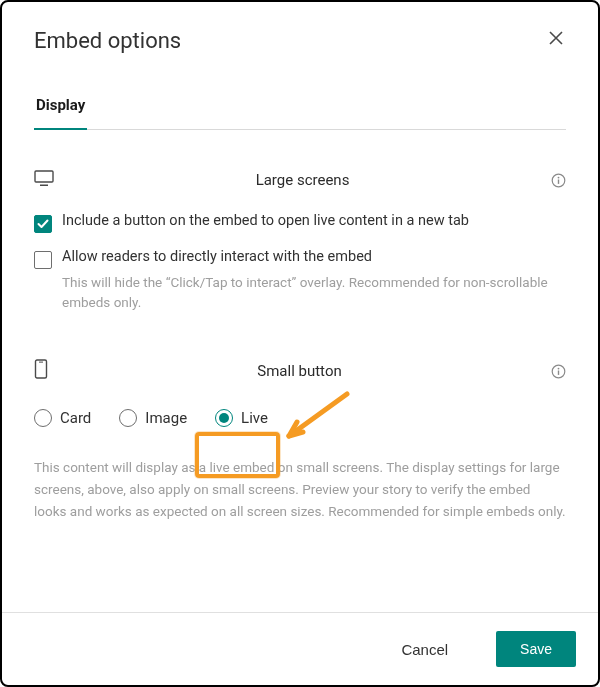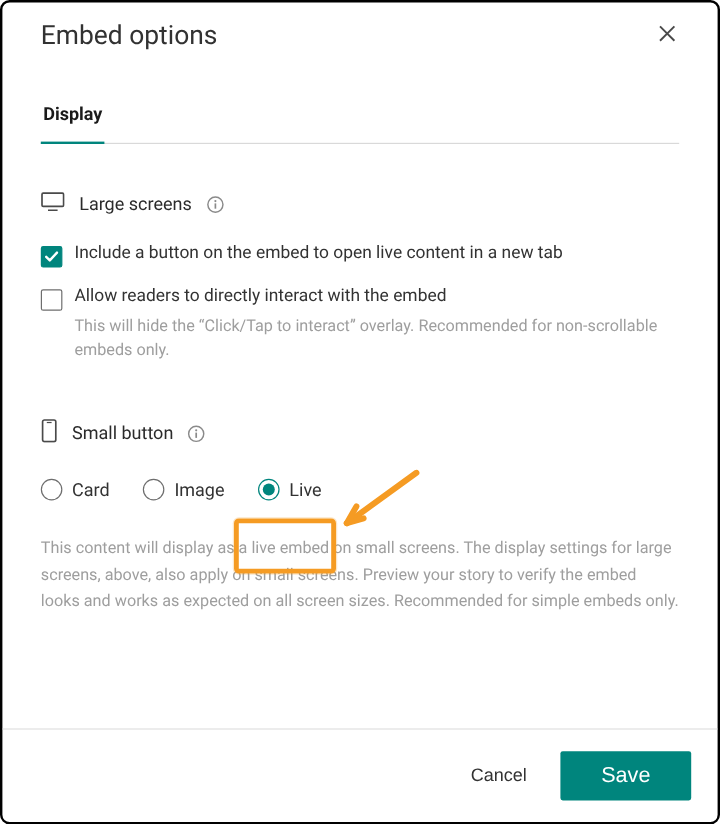--- a/index.html
+++ b/index.html
@@ -10,21 +10,21 @@
       background: #fff;
       border: 2px solid #000;
       border-radius: 8px;
       display: flex;
       flex-direction: column;
       color: #2b2b2b;
       position: relative;
       overflow: hidden;
     }
     .content {
-      padding: 16px 32px 0 32px;
+      padding: 26px 32px 0 32px;
       flex: 1;
       overflow: auto;
     }
     .header-row {
       display: flex;
       align-items: flex-start;
       justify-content: space-between;
       margin-bottom: 42px;
     }
     .title {
@@ -54,22 +54,23 @@
       top: 1px;
     }
     .tab.active {
       color: #1a1a1a;
       font-weight: 700;
       border-bottom: 2px solid #00857d;
     }
     .section-head {
       display: flex;
       align-items: center;
-      gap: 12px;
+      gap: 0;
       margin-bottom: 20px;
+      justify-content: space-between;
     }
     .section-head .label {
       font-size: 15px;
       color: #2b2b2b;
     }
     .info-icon {
       color: #8a8a8a;
       display: inline-flex;
     }
     .chk-row {
@@ -158,24 +159,25 @@
       border: none;
       font-size: 15px;
       color: #323232;
       cursor: pointer;
       padding: 8px 10px;
     }
     .btn-save {
       background: #00857d;
       border: none;
       color: #fff;
-      font-size: 18px;
-      padding: 10px 34px;
+      font-size: 14px;
+      padding: 10px 24px;
       border-radius: 2px;
       cursor: pointer;
+      margin-left: 20px;
     }
     
     .highlight-box {
       position: absolute;
       border: 4px solid #f59b23;
       border-radius: 4px;
       pointer-events: none;
       box-shadow: 0 0 0 1px rgba(245,155,35,0.25);
     }
     .arrow {

